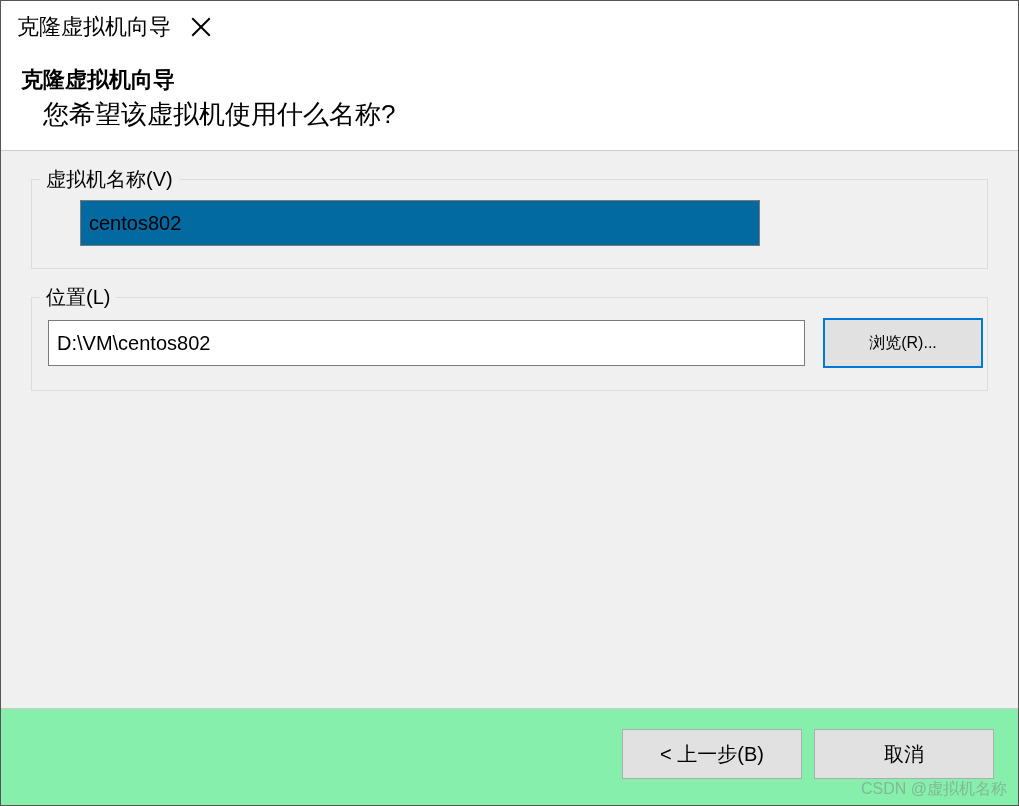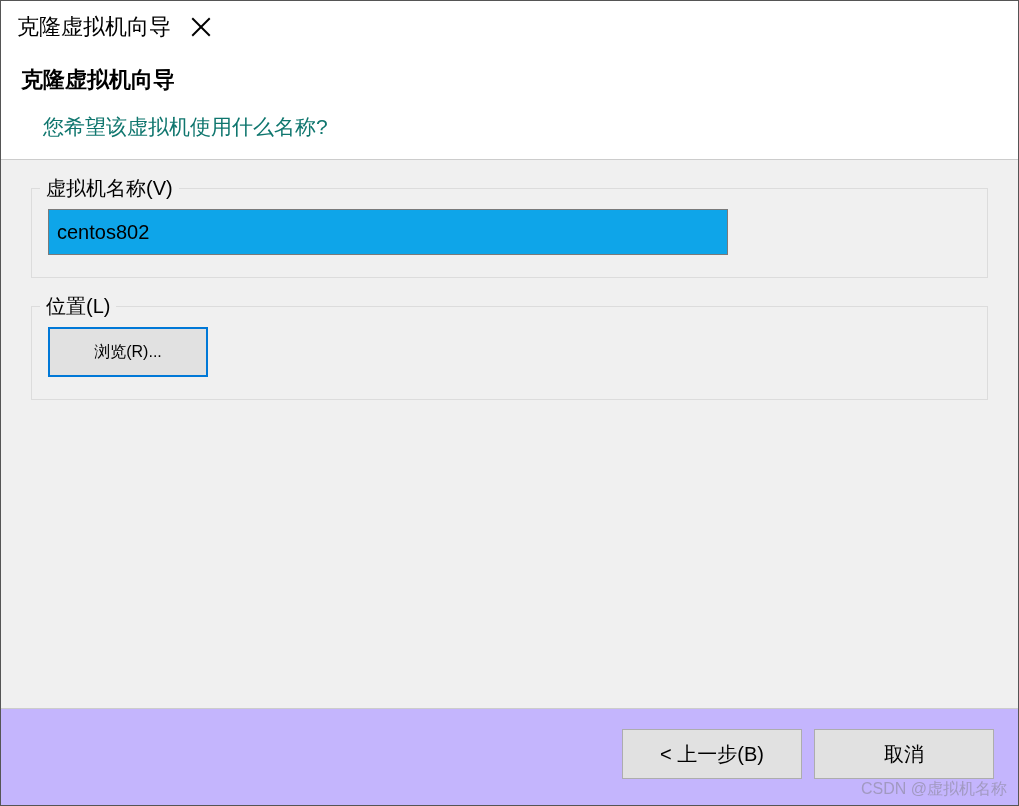--- a/index.html
+++ b/index.html
@@ -52,24 +52,24 @@
       padding: 12px 20px 18px 20px;
       border-bottom: 1px solid #ccc;
       background: #ffffff;
     }
     .header-title {
       font-size: 22px;
       font-weight: bold;
       color: #000;
     }
     .header-subtitle {
-      font-size: 21px;
-      color: #0f766e;
+      font-size: 26px;
+      color: #000000;
       padding-left: 22px;
-      margin-top: 18px;
+      margin-top: 2px;
     }
     .content-area {
       flex: 1;
       background: #f0f0f0;
       padding: 28px 30px;
     }
     .fieldset {
       border: 1px solid #dcdcdc;
       background: #f0f0f0;
       padding: 20px 4px 22px 16px;
@@ -83,25 +83,26 @@
       background: #f0f0f0;
       padding: 0 6px;
       font-size: 20px;
       color: #000;
     }
     .text-input {
       width: 100%;
       max-width: 680px;
       height: 46px;
       border: 1px solid #7a7a7a;
-      background: #0ea5e9;
+      background: #0369a1;
       font-size: 20px;
       padding: 0 8px;
       font-family: inherit;
       color: #000;
+      margin-left: 32px;
     }
     .location-row {
       display: flex;
       gap: 18px;
       align-items: center;
     }
     .location-input {
       flex: 1;
       height: 46px;
       border: 1px solid #7a7a7a;
@@ -116,21 +117,21 @@
       height: 50px;
       background: #e1e1e1;
       border: 2px solid #0078d7;
       font-size: 16px;
       font-family: inherit;
       cursor: pointer;
       color: #000;
     }
     .footer {
       border-top: 1px solid #ccc;
-      background: #c4b5fd;
+      background: #86efac;
       padding: 20px 24px 26px 24px;
       display: flex;
       justify-content: flex-end;
       gap: 12px;
     }
     .footer-btn {
       width: 180px;
       height: 50px;
       background: #e1e1e1;
       border: 1px solid #adadad;
@@ -171,20 +172,21 @@
   <div class="content-area">
 
     <div class="fieldset">
       <div class="fieldset-legend">虚拟机名称(V)</div>
       <input type="text" class="text-input" value="centos802" style="">
     </div>
 
     <div class="fieldset">
       <div class="fieldset-legend">位置(L)</div>
       <div class="location-row">
+        <input type="text" class="location-input" value="D:\VM\centos802" style="">
         <button class="browse-btn">浏览(R)...</button>
       </div>
     </div>
 
   </div>
 
   <div class="footer">
     <button class="footer-btn">&lt; 上一步(B)</button>
     <button class="footer-btn">取消</button>
   </div>

